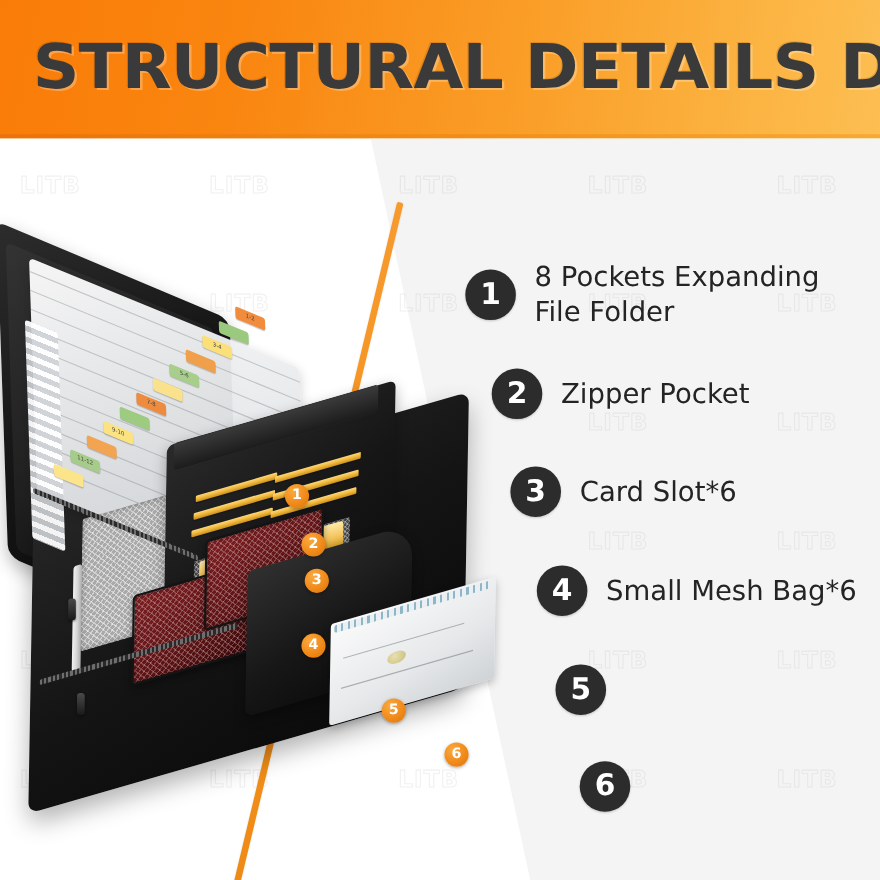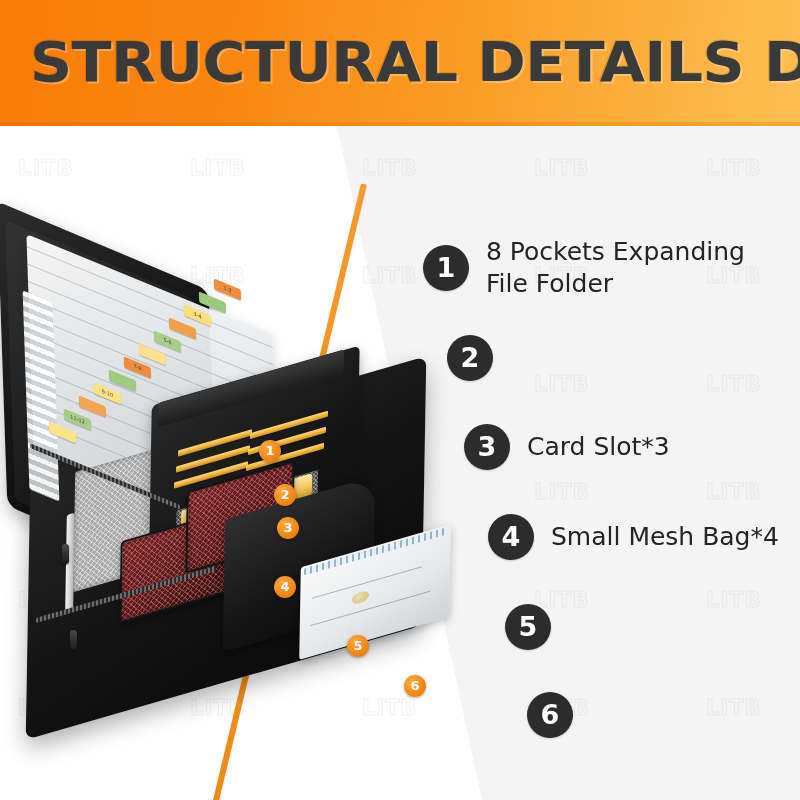--- a/index.html
+++ b/index.html
@@ -477,30 +477,31 @@
     </div>
 
     <div class="callout" style="left:423px; top:110px;">
       <div class="bullet">1</div>
       <div class="callout-text">8 Pockets Expanding
 File Folder</div>
     </div>
 
     <div class="callout" style="left:447px; top:209px;">
       <div class="bullet">2</div>
+      <div class="callout-text">Zipper Pocket</div>
     </div>
 
     <div class="callout" style="left:464px; top:298px;">
       <div class="bullet">3</div>
-      <div class="callout-text">Card Slot*3</div>
+      <div class="callout-text">Card Slot*6</div>
     </div>
 
     <div class="callout" style="left:488px; top:388px;">
       <div class="bullet">4</div>
-      <div class="callout-text">Small Mesh Bag*4</div>
+      <div class="callout-text">Small Mesh Bag*6</div>
     </div>
 
     <div class="callout" style="left:505px; top:478px;">
       <div class="bullet">5</div>
     </div>
 
     <div class="callout" style="left:527px; top:566px;">
       <div class="bullet">6</div>
     </div>
 

